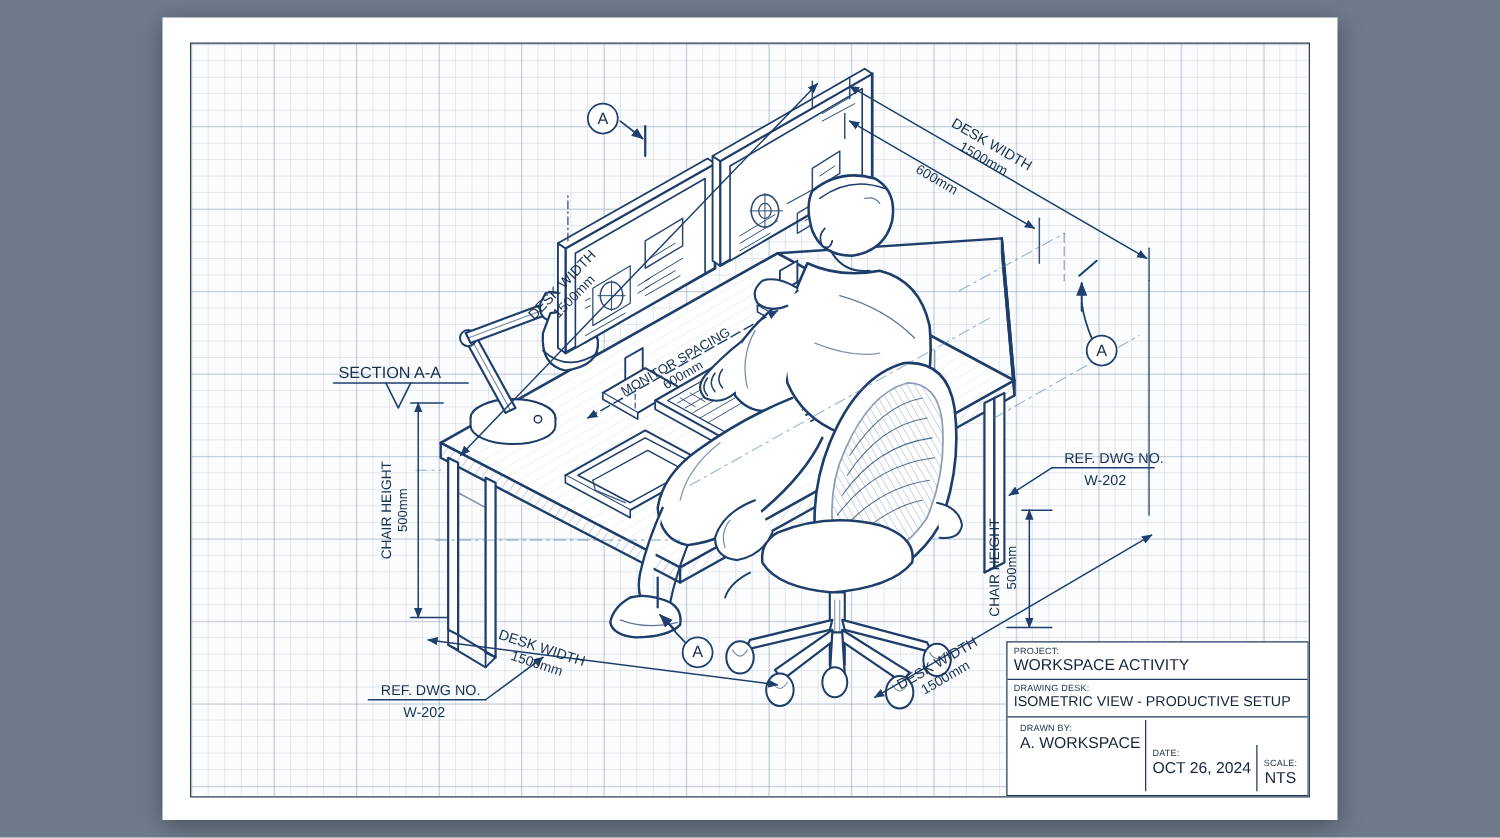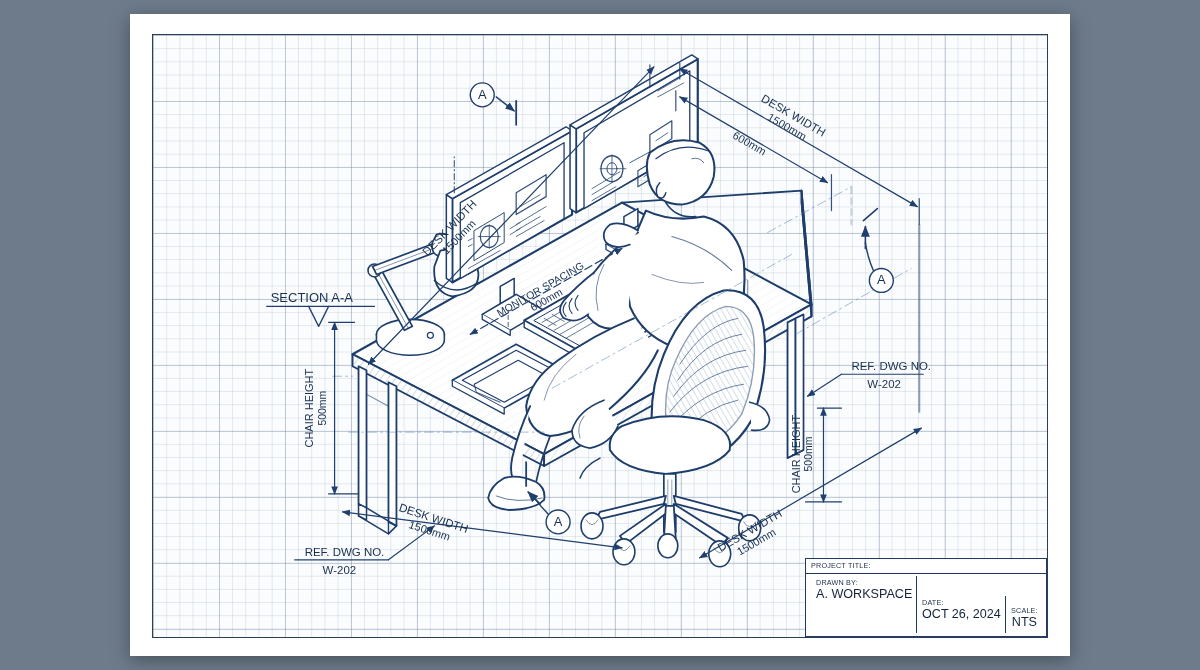--- a/index.html
+++ b/index.html
@@ -438,21 +438,26 @@
 
             <text x="330" y="64" font-size="13" text-anchor="middle">A</text>
             <text x="730" y="250" font-size="13" text-anchor="middle">A</text>
             <text x="406" y="492" font-size="13" text-anchor="middle">A</text>
           </g>
         </g>
       </svg>
 
       <div class="titleblock">
         <div class="tb-row">
-          <div class="tb-label">PROJECT TITLE:</div>
+          <div class="tb-label">PROJECT:</div>
+          <div class="tb-value">WORKSPACE ACTIVITY</div>
+        </div>
+        <div class="tb-row">
+          <div class="tb-label">DRAWING DESK:</div>
+          <div class="tb-value small">ISOMETRIC VIEW - PRODUCTIVE SETUP</div>
         </div>
         <div class="tb-row tb-split">
           <div class="tb-cell c1">
             <div class="tb-label">DRAWN BY:</div>
             <div class="tb-value">A. WORKSPACE</div>
           </div>
           <div class="tb-cell c2">
             <div class="tb-label">DATE:</div>
             <div class="tb-value">OCT 26, 2024</div>
           </div>

